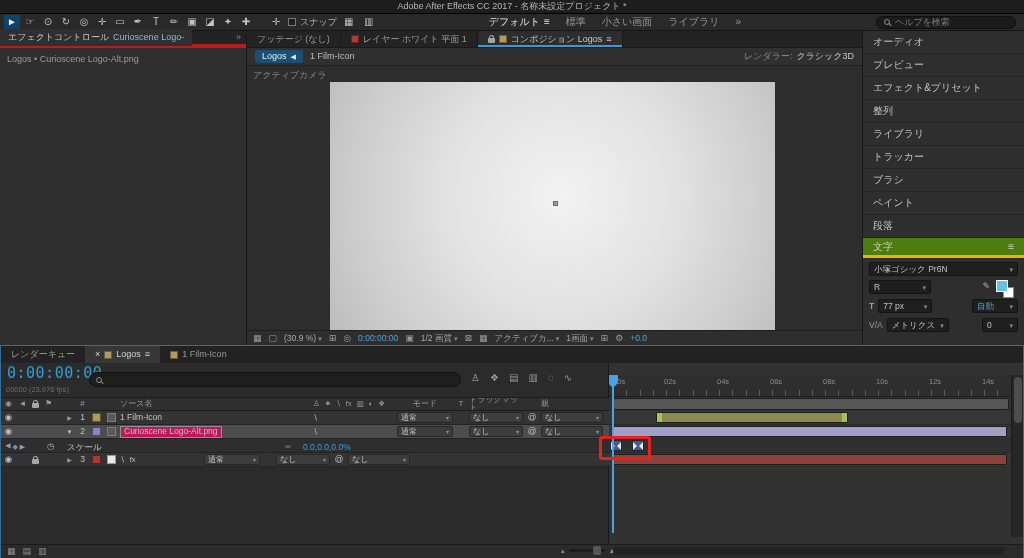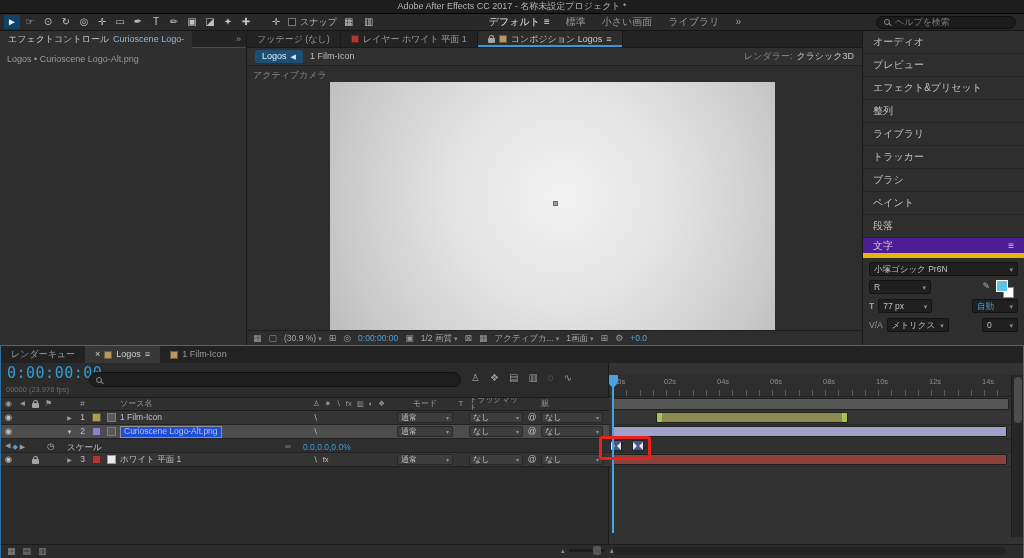--- a/index.html
+++ b/index.html
@@ -21,21 +21,21 @@
   .ws{display:flex;align-items:center;gap:4px;}
   .ws.active{color:#e4e4e4;}
   .searchbox{margin-left:auto;display:flex;align-items:center;gap:5px;width:140px;height:13px;background:#1b1b1b;border:1px solid #0f0f0f;border-radius:7px;padding:0 7px;color:#7a7a7a;font-size:9px;margin-right:4px;}
   .mag{width:6px;height:6px;border:1px solid #8a8a8a;border-radius:50%;position:relative;flex:none;}
   .mag::after{content:"";position:absolute;width:4px;height:1px;background:#8a8a8a;right:-3px;bottom:-1px;transform:rotate(45deg);}
 
   
   .main{position:absolute;left:0;top:31px;width:1024px;height:314px;}
 
   .panel-left{position:absolute;left:0;top:0;width:247px;height:314px;background:#2f2f2f;border-right:1px solid #191919;}
-  .ptabbar{height:17px;background:#232323;display:flex;align-items:center;border-bottom:1px solid #b91c1c;}
+  .ptabbar{height:17px;background:#232323;display:flex;align-items:center;border-bottom:4px solid #b91c1c;}
   .ptab{height:17px;display:flex;align-items:center;gap:4px;padding:0 8px;background:#2f2f2f;font-size:9px;color:#c8c8c8;}
   .ptab .tname{color:#8fb7d9;}
   .chev{margin-left:auto;padding-right:5px;color:#8a8a8a;font-size:9px;}
   .ec-crumb{padding:7px 7px;font-size:9px;color:#9a9a9a;}
 
   .panel-center{position:absolute;left:247px;top:0;width:615px;height:314px;background:#2d2d2d;}
   .vtabbar{height:17px;background:#232323;display:flex;border-bottom:1px solid #191919;}
   .vtab{display:flex;align-items:center;gap:4px;padding:0 10px;font-size:9px;color:#9a9a9a;border-right:1px solid #191919;}
   .vtab.active{background:#2d2d2d;color:#cacaca;box-shadow:inset 0 -2px 0 #2d9ce0;}
   .sq{width:8px;height:8px;flex:none;border:1px solid rgba(0,0,0,.4);}
@@ -49,21 +49,21 @@
   .compview{position:absolute;left:83px;top:16px;width:445px;height:248px;
      background:radial-gradient(circle at 52% 46%, #f2f2f2 0%, #e3e3e3 42%, #cacaca 82%, #bcbcbc 100%);}
   .anchor-dot{position:absolute;left:50%;top:48%;width:5px;height:5px;background:#9a9a9a;border:1px solid #6c6c6c;}
   .vstatus{position:absolute;left:0;bottom:0;right:0;height:15px;background:#2e2e2e;border-top:1px solid #1e1e1e;display:flex;align-items:center;gap:7px;padding:0 6px;font-size:8.5px;color:#a8a8a8;white-space:nowrap;}
   .vstatus .blue{color:#4da3d8;}
   .vstatus .ic{color:#9a9a9a;font-size:9px;}
   .ddarrow{font-size:7px;color:#8a8a8a;margin-left:2px;}
 
   .panel-right{position:absolute;left:862px;top:0;width:162px;height:314px;background:#2e2e2e;border-left:1px solid #191919;display:flex;flex-direction:column;}
   .rp-item{height:23px;flex:none;display:flex;align-items:center;padding:0 10px;border-bottom:1px solid #242424;font-size:10px;color:#c2c2c2;}
-  .char-head{height:20px;flex:none;display:flex;align-items:center;justify-content:space-between;padding:0 10px;font-size:10px;color:#d2d2d2;background:#4c1d95;border-bottom:5px solid #eab308;}
+  .char-head{height:20px;flex:none;display:flex;align-items:center;justify-content:space-between;padding:0 10px;font-size:10px;color:#d2d2d2;background:#4d7c0f;border-bottom:3px solid #eab308;}
   .char-body{flex:1;min-height:0;padding:4px 6px;display:flex;flex-direction:column;gap:3px;overflow:hidden;position:relative;}
   .sel{height:14px;background:#1f1f1f;border:1px solid #131313;border-radius:2px;display:flex;align-items:center;justify-content:space-between;padding:0 4px;font-size:8.5px;color:#c0c0c0;}
   .char-row{display:flex;align-items:center;gap:4px;flex:none;height:16px;}
   .char-lab{font-size:8.5px;color:#9a9a9a;}
   .swatch-stack{position:absolute;right:8px;top:22px;width:20px;height:20px;}
   .swatch-back{position:absolute;left:7px;top:7px;width:11px;height:11px;background:#fff;border:1px solid #888;}
   .swatch-front{position:absolute;left:0;top:0;width:12px;height:12px;border:1px solid #fff;}
   .eyedrop{position:absolute;right:34px;top:24px;color:#b5b5b5;font-size:9px;}
 
   
@@ -89,21 +89,21 @@
   .c-pick{width:14px}
   .c-parent{width:66px;padding:0 2px;margin-right:4px}
   .lrow{position:absolute;left:0;width:608px;height:14px;display:flex;align-items:center;font-size:8.5px;color:#c2c2c2;background:#343434;border-bottom:1px solid #232323;}
   .lrow.selected{background:#4d4d4d;}
   .lrow.proprow{background:#2e2e2e;display:block;}
   .dd{flex:1;height:11px;background:#3d3d3d;border:1px solid #272727;border-radius:2px;display:flex;align-items:center;justify-content:space-between;padding:0 3px;font-size:8px;color:#c2c2c2;}
   .dd .da{font-size:6px;color:#8f8f8f;}
   .lswatch{width:9px;height:9px;border:1px solid rgba(0,0,0,.45);}
   .fic{width:9px;height:9px;border:1px solid #7d7d7d;background:#5a5a5a;}
   .fic.solid{background:#e9e9e9;border-color:#9a9a9a;}
-  .namebox{border:1px solid #909090;background:#1d4ed8;padding:0 3px;height:12px;display:flex;align-items:center;max-width:100%;}
+  .namebox{border:1px solid #909090;background:#be185d;padding:0 3px;height:12px;display:flex;align-items:center;max-width:100%;}
   .mini-lock{width:7px;height:5px;background:#a5a5a5;border-radius:1px;position:relative;margin-top:3px;}
   .mini-lock::before{content:"";position:absolute;top:-3px;left:1px;width:3px;height:3px;border:1px solid #a5a5a5;border-bottom:none;border-radius:3px 3px 0 0;}
   .knav{position:absolute;left:4px;top:4px;display:flex;gap:2px;font-size:7px;color:#9a9a9a;align-items:center;}
   .knav b{color:#4d9ad6;font-size:7px;}
   .stopw{position:absolute;left:46px;top:3px;color:#b5b5b5;font-size:8.5px;}
   .propname{position:absolute;left:66px;top:4px;color:#c9c9c9;font-size:8.5px;}
   .proplink{position:absolute;left:284px;top:4px;color:#8f8f8f;font-size:8px;}
   .propval{position:absolute;left:302px;top:4px;font-size:8.5px;}
 
   .tl-right{position:absolute;left:608px;top:0;width:414px;height:181px;background:#323232;overflow:hidden;}
@@ -470,21 +470,20 @@
           <span class="cell c-flag"></span>
           <span class="cell c-x"></span>
           <span class="cell c-arrow" style="font-size:6px;color:#9a9a9a;">▶</span>
           <span class="cell c-num">3</span>
           <span class="cell c-sw">
               <span class="lswatch" style="background-color: rgb(168, 60, 52);"></span>
             </span>
           <span class="cell c-fic">
               <span class="fic solid"></span>
             </span>
-          <span class="cell c-name">ホワイト 平面 1</span>
           <span class="cell c-switches">
               <span>∖</span>
               <span>fx</span>
             </span>
           <span class="cell c-mode">
               <span class="dd">
                 <span>通常</span>
                 <span class="da">▾</span>
               </span>
             </span>

